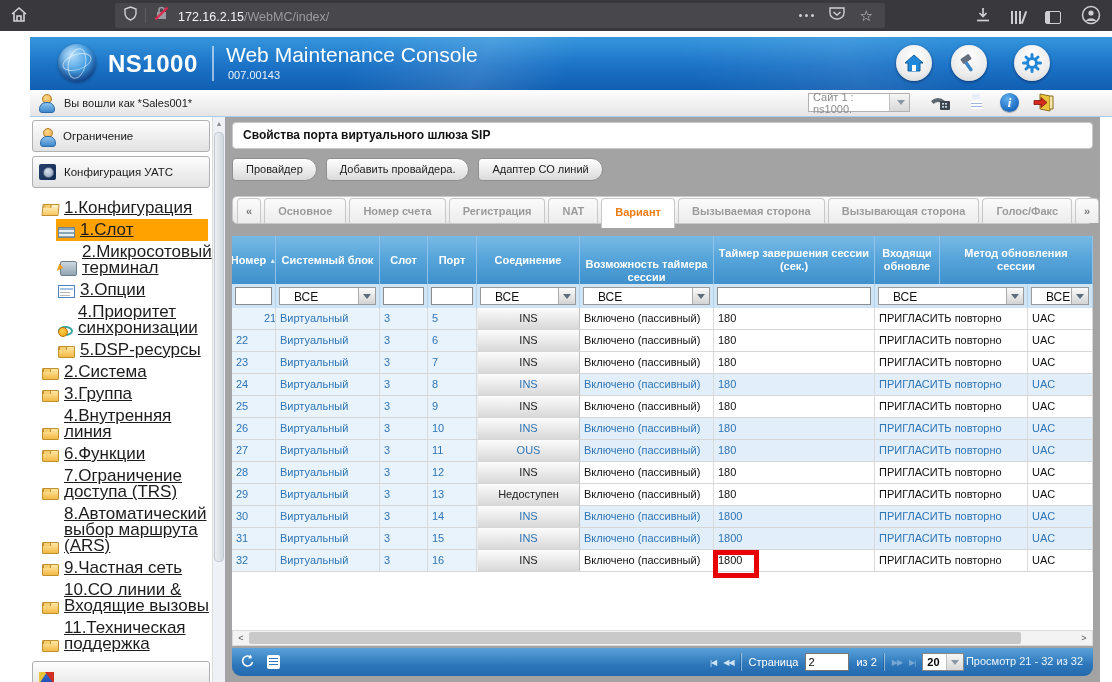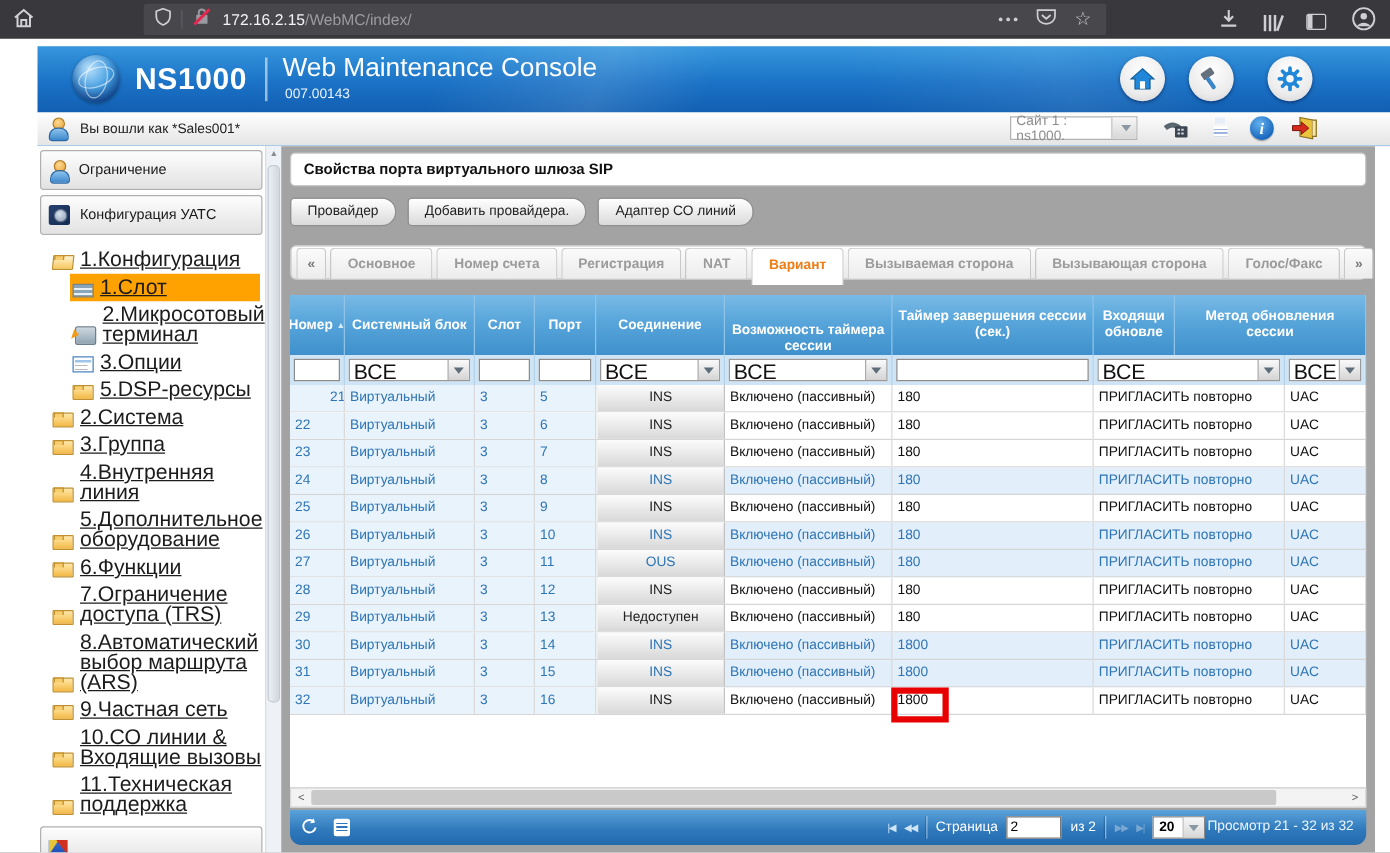--- a/index.html
+++ b/index.html
@@ -126,22 +126,22 @@
   
   .grid{position:absolute;left:7px;top:119px;width:861px;overflow:hidden;}
   .ghead{display:flex;height:48px;background:linear-gradient(180deg,#79baE6,#57a5da 45%,#3f90cc);}
   .hcell{box-sizing:border-box;border-right:1px solid #8fc3e8;color:#fff;font-weight:bold;font-size:11px;
      display:flex;align-items:center;justify-content:center;text-align:center;padding:0 4px;line-height:13px;flex:none;}
   .sorti{font-size:7px;color:#d9ecf9;margin-left:3px;line-height:7px;}
   .gfilter{display:flex;height:24px;background:#cfe5f6;}
   .fcell{box-sizing:border-box;border-right:1px solid #b4d4ec;padding:2px 3px;display:flex;align-items:center;flex:none;}
   .finput{width:100%;height:18px;border:1px solid #8c8c8c;font-size:11px;padding:0 2px;box-sizing:border-box;
      font-family:"Liberation Sans",sans-serif;}
-  .fsel{width:100%;height:18px;background:#fff;border:1px solid #9a9a9a;display:flex;align-items:flex-start;
-     font-size:17px;position:relative;padding-left:3px;box-sizing:border-box;overflow:hidden;color:#111;}
+  .fsel{width:100%;height:18px;background:#fff;border:1px solid #9a9a9a;display:flex;align-items:flex-end;
+     font-size:12px;position:relative;padding-left:14px;box-sizing:border-box;overflow:hidden;color:#111;}
   .farr{position:absolute;right:0;top:0;width:16px;height:16px;background:linear-gradient(180deg,#fafafa,#d4d4d4);
      border-left:1px solid #ababab;display:flex;align-items:center;justify-content:center;}
   .farr::after{content:"";border:4px solid transparent;border-top:5px solid #5f6d7a;margin-top:4px;}
   .gbody{background:#fff;}
   .grow{display:flex;height:22px;box-sizing:border-box;border-bottom:1px solid #d6d6d6;background:#fff;}
   .grow.mod{background:#e2eefa;}
   .gcell{box-sizing:border-box;border-right:1px solid #dadada;font-size:11px;padding:4px 0 0 4px;
      overflow:hidden;white-space:nowrap;color:#111;flex:none;}
   .cblue{background:#e9f3fc;color:#2e75b5;}
   .grow.mod .gcell{color:#2e75b5;}
@@ -318,38 +318,38 @@
       </div>
       <div class="titem lvl1">
         <span class="tico terminal"></span>
         <span class="tlabel">2.Микросотовый терминал</span>
       </div>
       <div class="titem lvl1">
         <span class="tico options"></span>
         <span class="tlabel">3.Опции</span>
       </div>
       <div class="titem lvl1">
+        <span class="tico sync"></span>
+        <span class="tlabel">4.Приоритет синхронизации</span>
+      </div>
+      <div class="titem lvl1">
         <span class="tico folder"></span>
         <span class="tlabel">5.DSP-ресурсы</span>
       </div>
       <div class="titem lvl0">
         <span class="tico folder"></span>
         <span class="tlabel">2.Система</span>
       </div>
       <div class="titem lvl0">
         <span class="tico folder"></span>
         <span class="tlabel">3.Группа</span>
       </div>
       <div class="titem lvl0">
         <span class="tico folder"></span>
         <span class="tlabel">4.Внутренняя линия</span>
-      </div>
-      <div class="titem lvl0">
-        <span class="tico folder"></span>
-        <span class="tlabel">5.Дополнительное оборудование</span>
       </div>
       <div class="titem lvl0">
         <span class="tico folder"></span>
         <span class="tlabel">6.Функции</span>
       </div>
       <div class="titem lvl0">
         <span class="tico folder"></span>
         <span class="tlabel">7.Ограничение доступа (TRS)</span>
       </div>
       <div class="titem lvl0">

